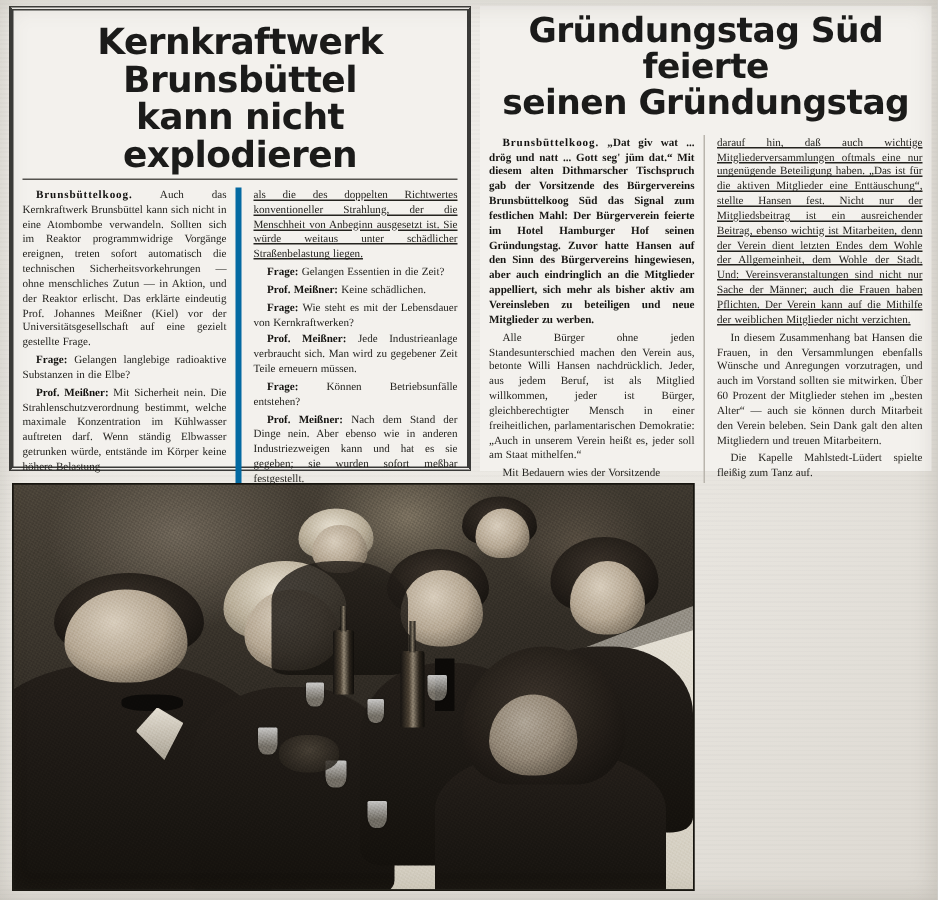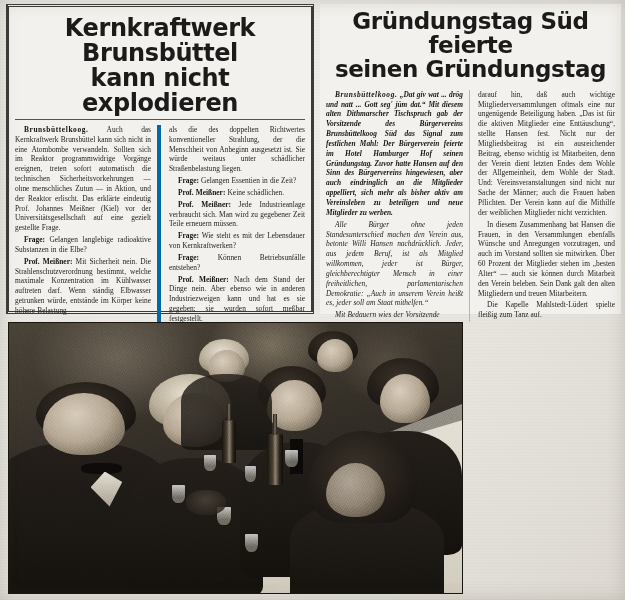--- a/index.html
+++ b/index.html
@@ -97,35 +97,34 @@
     min-width: 0;
   }
   .article-left .col { border-right: 0; }
   .article-left .col:first-child {
     padding-right: 6px;
     border-right: 4px solid #0369a1;
   }
   .article-right .col:first-child {
     padding-right: 6px;
     border-right: 1px solid #b9b5ad;
-    font-style: italic;
   }
 
   p.body {
     margin: 0 0 2px 0;
     font-size: 7.4px;
     line-height: 1.33;
     text-align: justify;
     color: #24231f;
     text-indent: 9px;
     hyphens: auto;
     -webkit-hyphens: auto;
     word-spacing: 0.3px;
   }
-  p.body.noindent { text-indent: 0; }
+  p.body.noindent { text-indent: 0; text-decoration: underline; }
   p.body.bold {
     font-weight: bold;
     color: #161512;
   }
   .lead {
     font-weight: bold;
     letter-spacing: 0.6px;
     color: #121110;
   }
   .qlabel {
@@ -248,22 +247,22 @@
       <div class="cols">
         <div class="col">
           <p class="body"><span class="lead">Brunsbüttelkoog.</span><span> Auch das Kernkraftwerk Brunsbüttel kann sich nicht in eine Atombombe verwandeln. Sollten sich im Reaktor programmwidrige Vorgänge ereignen, treten sofort automatisch die technischen Sicherheitsvorkehrungen — ohne menschliches Zutun — in Aktion, und der Reaktor erlischt. Das erklärte eindeutig Prof. Johannes Meißner (Kiel) vor der Universitätsgesellschaft auf eine gezielt gestellte Frage.</span></p>
           <p class="body"><span class="qlabel">Frage:</span><span> Gelangen langlebige radioaktive Substanzen in die Elbe?</span></p>
           <p class="body"><span class="qlabel">Prof. Meißner:</span><span> Mit Sicherheit nein. Die Strahlenschutzverordnung bestimmt, welche maximale Konzentration im Kühlwasser auftreten darf. Wenn ständig Elbwasser getrunken würde, entstände im Körper keine höhere Belastung</span></p>
         </div>
         <div class="col">
           <p class="body noindent"><span>als die des doppelten Richtwertes konventioneller Strahlung, der die Menschheit von Anbeginn ausgesetzt ist. Sie würde weitaus unter schädlicher Straßenbelastung liegen.</span></p>
           <p class="body"><span class="qlabel">Frage:</span><span> Gelangen Essentien in die Zeit?</span></p>
           <p class="body"><span class="qlabel">Prof. Meißner:</span><span> Keine schädlichen.</span></p>
+          <p class="body"><span class="qlabel">Frage:</span><span> Wie steht es mit der Lebensdauer von Kernkraftwerken?</span></p>
           <p class="body"><span class="qlabel">Prof. Meißner:</span><span> Jede Industrieanlage verbraucht sich. Man wird zu gegebener Zeit Teile erneuern müssen.</span></p>
-          <p class="body"><span class="qlabel">Frage:</span><span> Wie steht es mit der Lebensdauer von Kernkraftwerken?</span></p>
           <p class="body"><span class="qlabel">Frage:</span><span> Können Betriebsunfälle entstehen?</span></p>
           <p class="body"><span class="qlabel">Prof. Meißner:</span><span> Nach dem Stand der Dinge nein. Aber ebenso wie in anderen Industriezweigen kann und hat es sie gegeben; sie wurden sofort meßbar festgestellt.</span></p>
         </div>
       </div>
     </div>
 
     <div class="article article-right">
       <div class="hl-wrap">
         <div class="headline headline-right">
           <div>Gründungstag Süd feierte</div>

